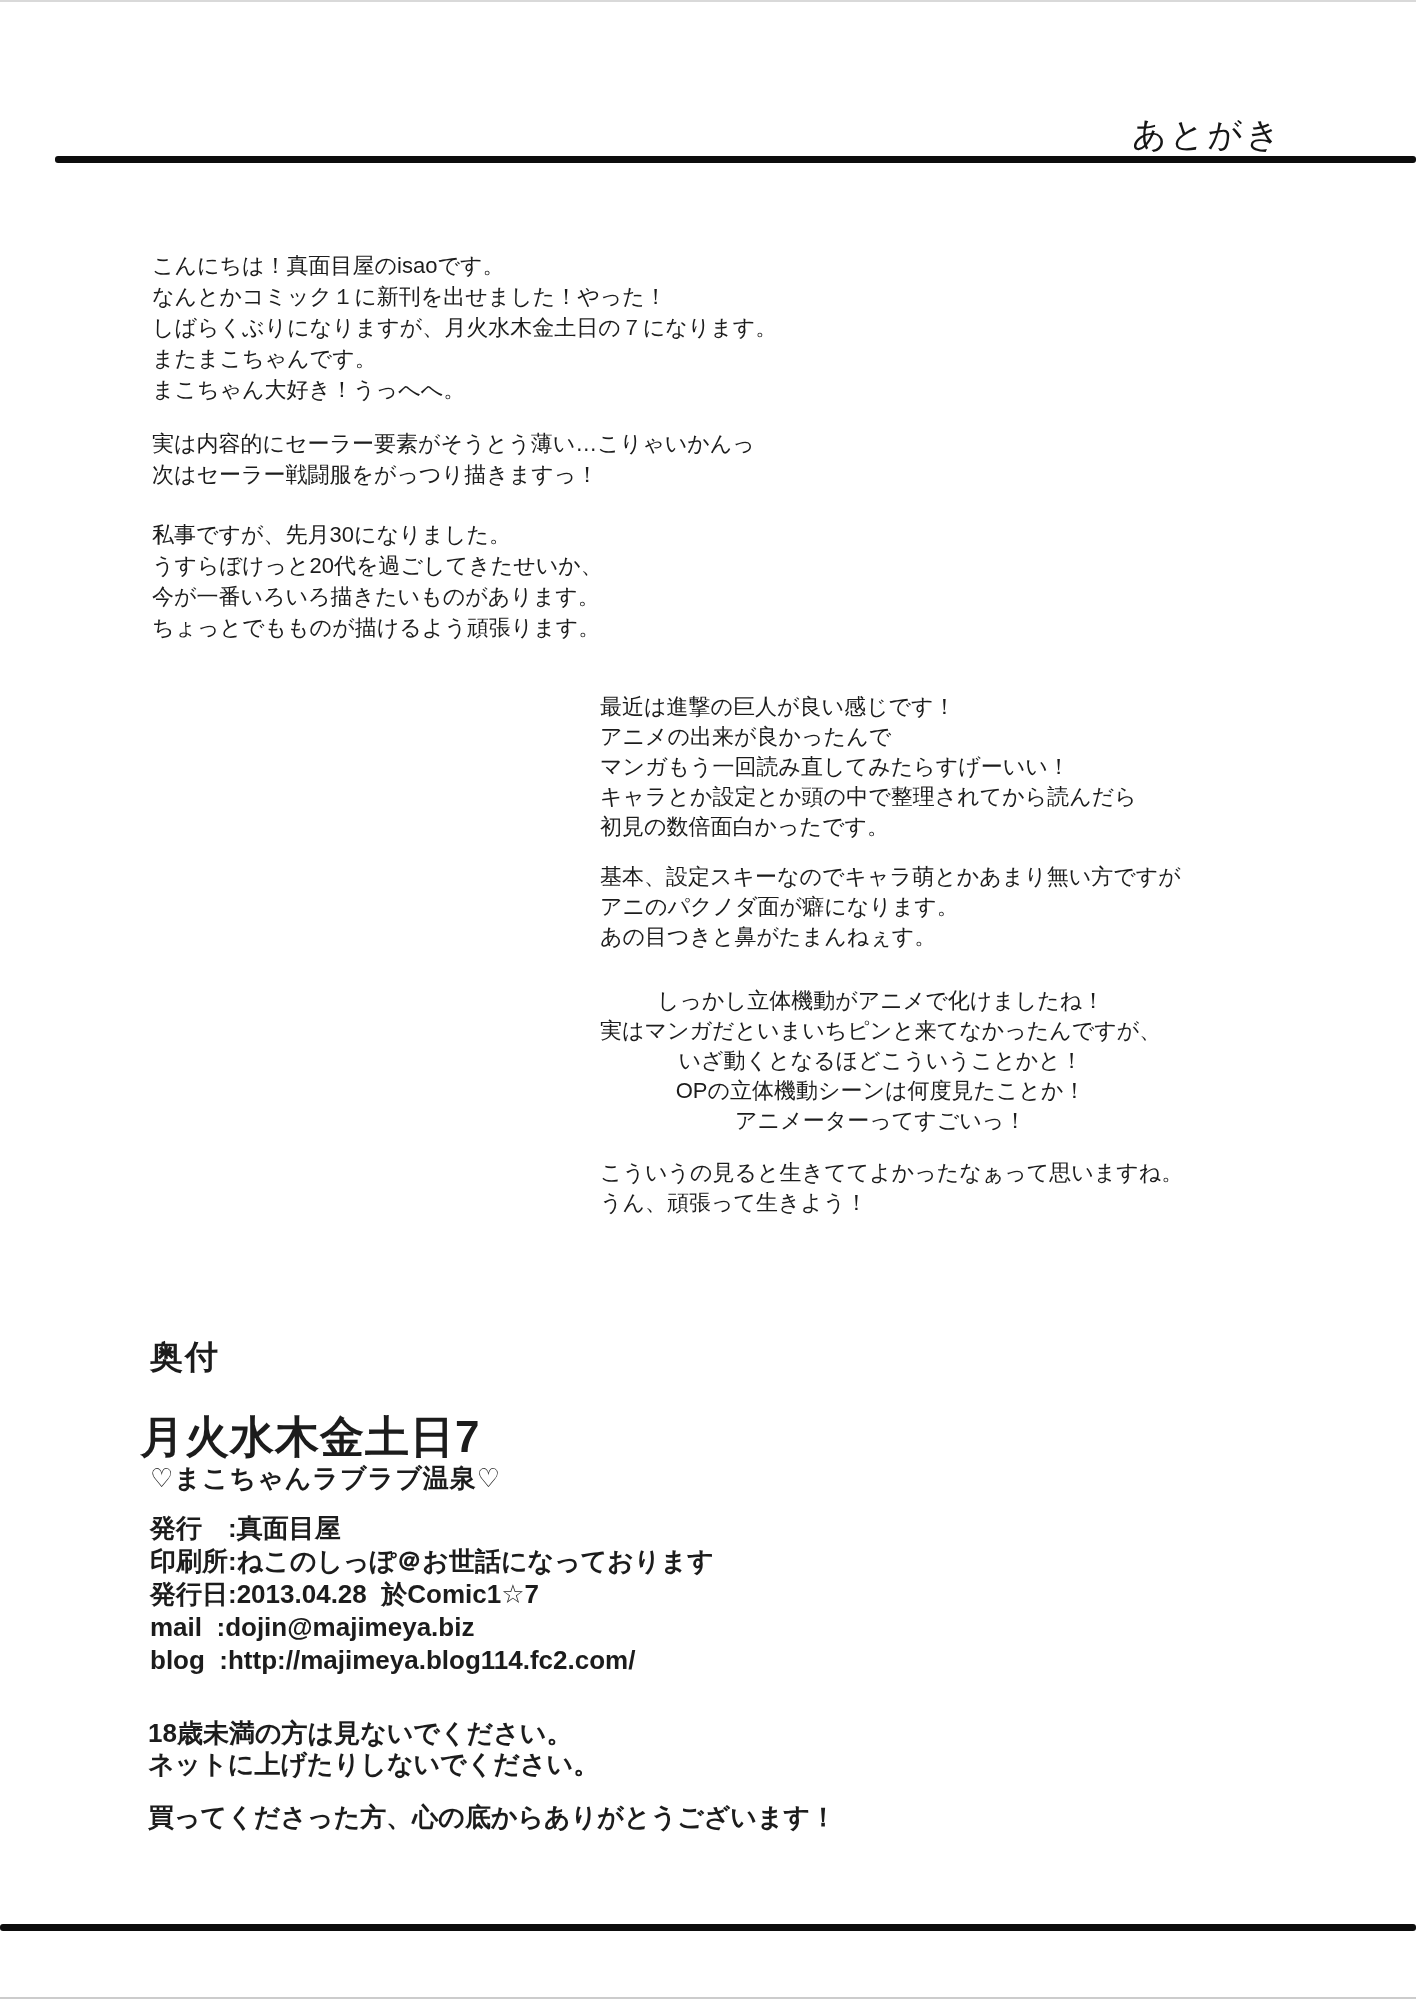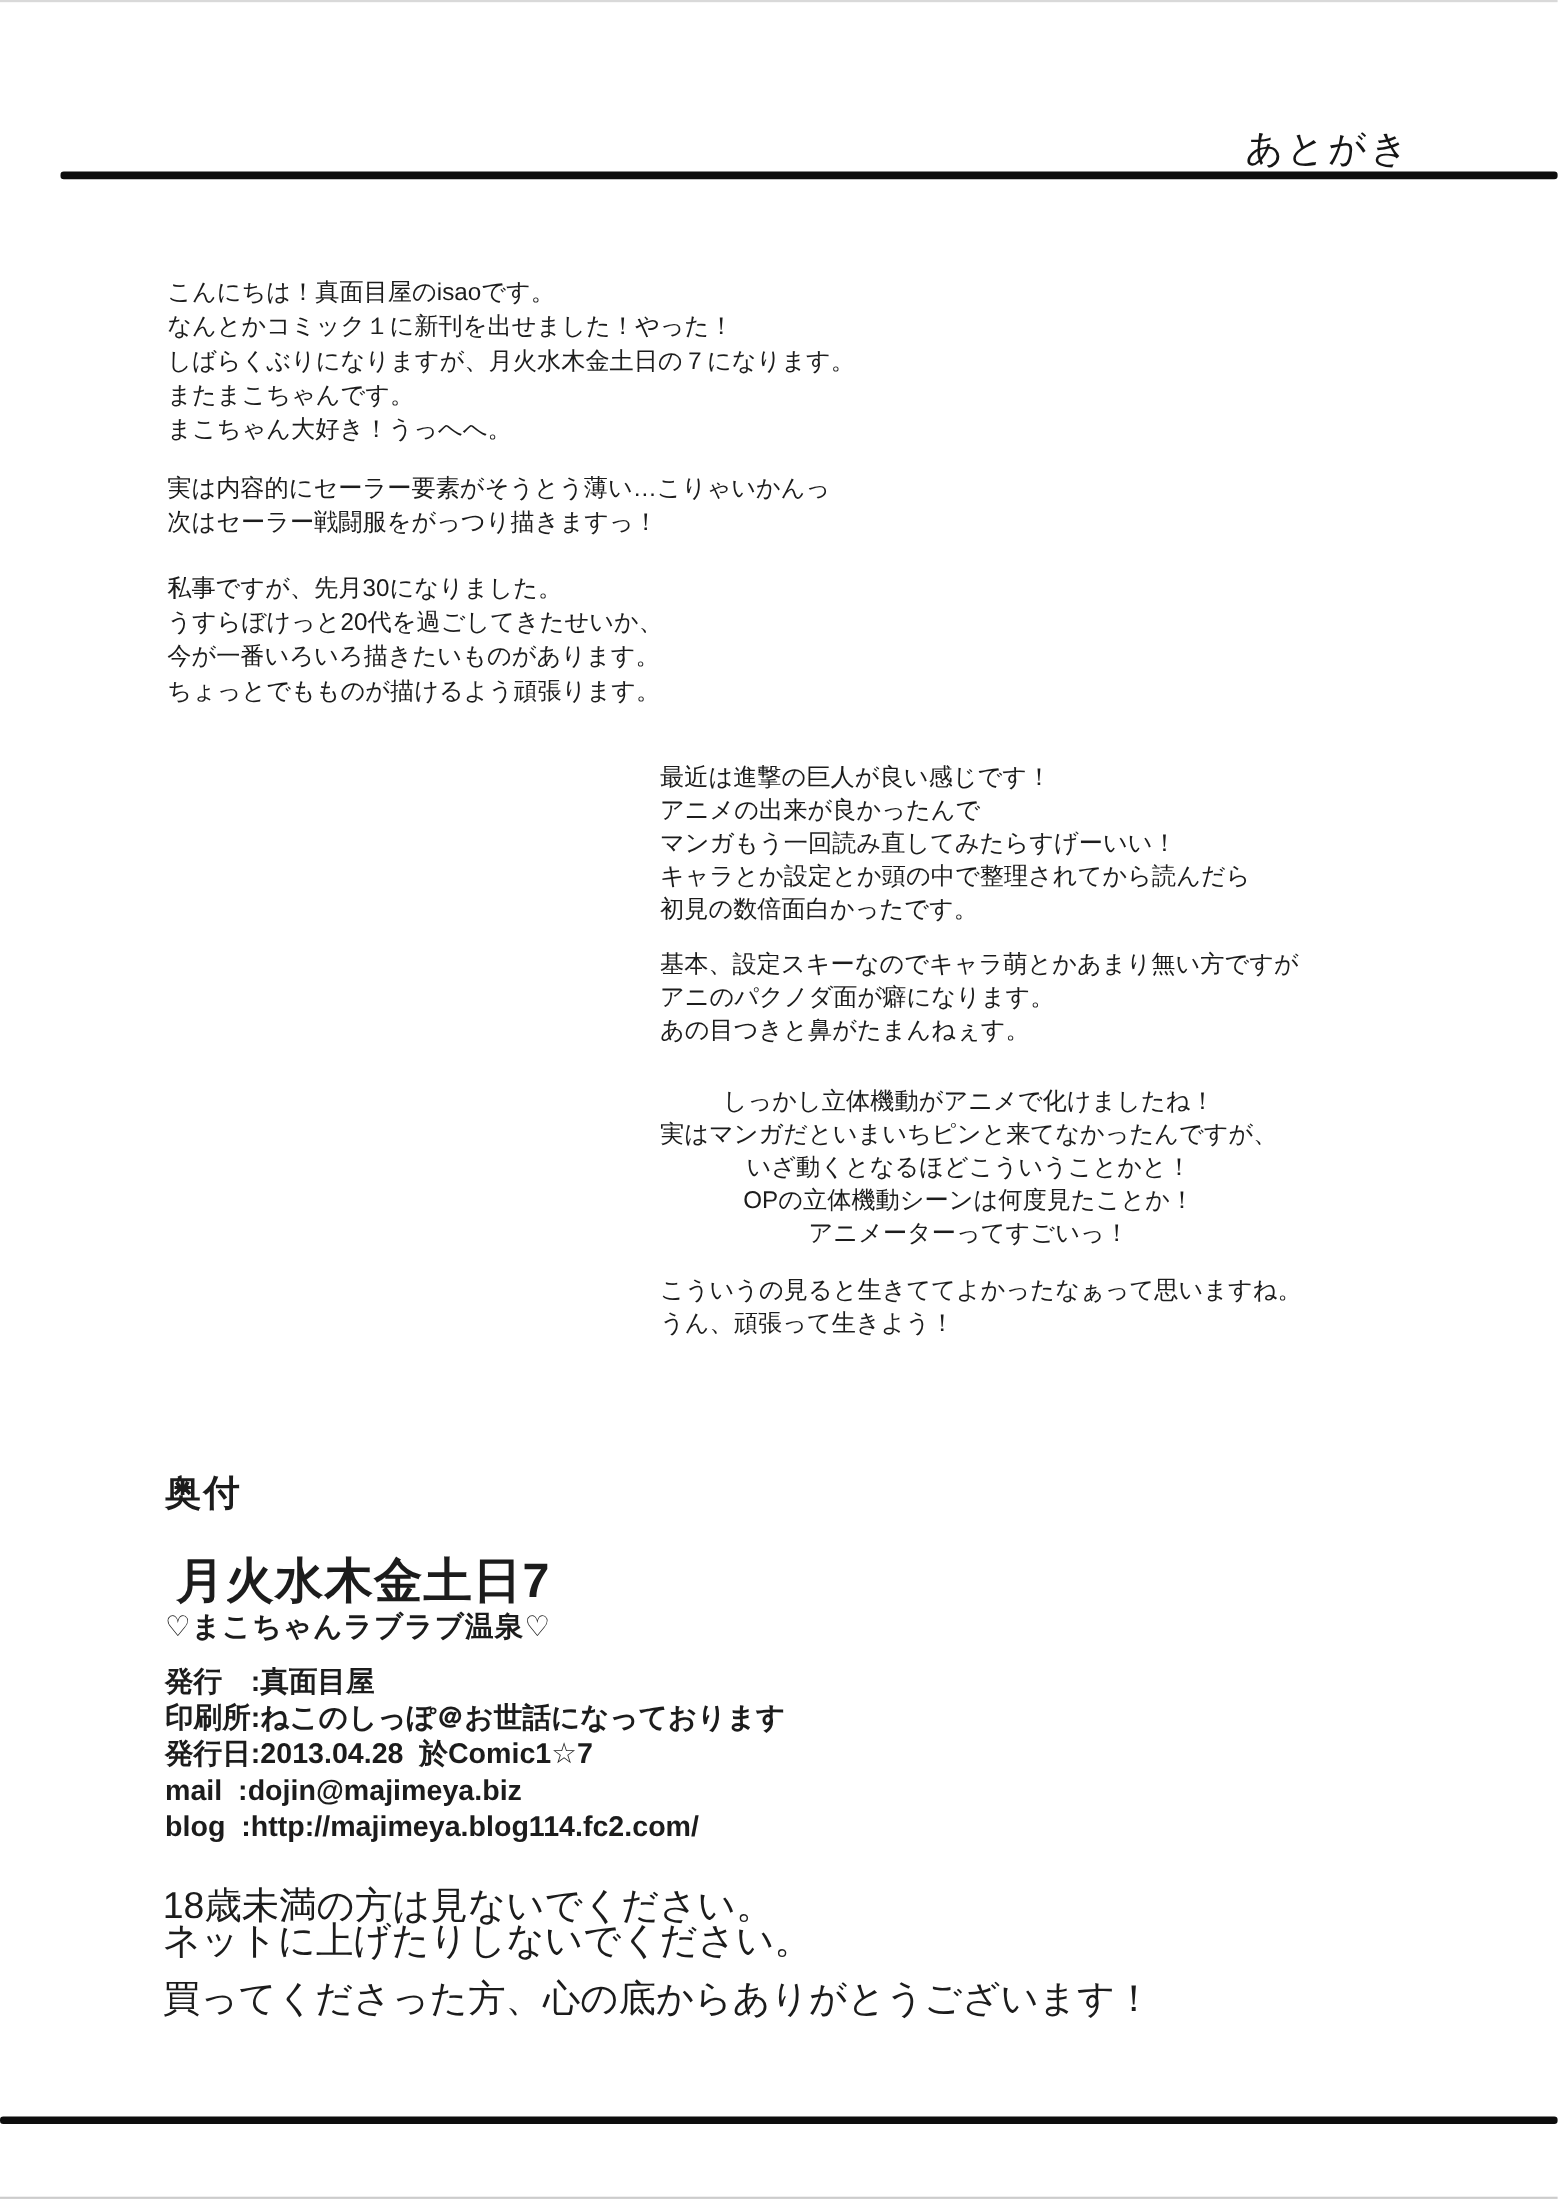--- a/index.html
+++ b/index.html
@@ -58,23 +58,23 @@
     letter-spacing: 1px;
     white-space: pre;
   }
   .colophon {
     font-size: 26px;
     line-height: 33px;
     font-weight: bold;
     white-space: pre;
   }
   .notice {
-    font-size: 34px;
+    font-size: 26px;
     line-height: 31px;
-    font-weight: 400;
+    font-weight: 700;
     white-space: pre;
   }
 </style>
 </head>
 <body>
 
 <div class="abs hairline" style="top:0;"></div>
 
 <div class="abs heading" style="left:1132px; top:112px;">あとがき</div>
 
@@ -89,21 +89,21 @@
 <div class="abs essay essay-mid" style="left:600px; top:692px;"><div>最近は進撃の巨人が良い感じです！</div><div>アニメの出来が良かったんで</div><div>マンガもう一回読み直してみたらすげーいい！</div><div>キャラとか設定とか頭の中で整理されてから読んだら</div><div>初見の数倍面白かったです。</div></div>
 
 <div class="abs essay essay-mid" style="left:600px; top:862px;"><div>基本、設定スキーなのでキャラ萌とかあまり無い方ですが</div><div>アニのパクノダ面が癖になります。</div><div>あの目つきと鼻がたまんねぇす。</div></div>
 
 <div class="abs essay essay-mid" style="left:600px; top:986px;text-align:center;"><div>しっかし立体機動がアニメで化けましたね！</div><div>実はマンガだといまいちピンと来てなかったんですが、</div><div>いざ動くとなるほどこういうことかと！</div><div>OPの立体機動シーンは何度見たことか！</div><div>アニメーターってすごいっ！</div></div>
 
 <div class="abs essay essay-mid" style="left:600px; top:1158px;"><div>こういうの見ると生きててよかったなぁって思いますね。</div><div>うん、頑張って生きよう！</div></div>
 
 <div class="abs colophon-heading" style="left:150px; top:1335px;">奥付</div>
 
-<div class="abs book-title" style="left:160px; top:1408px;">月火水木金土日7</div>
+<div class="abs book-title" style="left:140px; top:1408px;">月火水木金土日7</div>
 
 <div class="abs book-subtitle" style="left:150px; top:1461px;">♡まこちゃんラブラブ温泉♡</div>
 
 <div class="abs colophon" style="left:150px; top:1512px;"><div>発行　:真面目屋</div><div>印刷所:ねこのしっぽ＠お世話になっております</div><div>発行日:2013.04.28  於Comic1☆7</div><div>mail  :dojin@majimeya.biz</div><div>blog  :http://majimeya.blog114.fc2.com/</div></div>
 
 <div class="abs notice" style="left:148px; top:1718px;"><div>18歳未満の方は見ないでください。</div><div>ネットに上げたりしないでください。</div></div>
 
 <div class="abs notice" style="left:148px; top:1802px;">買ってくださった方、心の底からありがとうございます！</div>
 
 <div class="abs rule" style="left:0; top:1924px; width:1416px;"></div>

